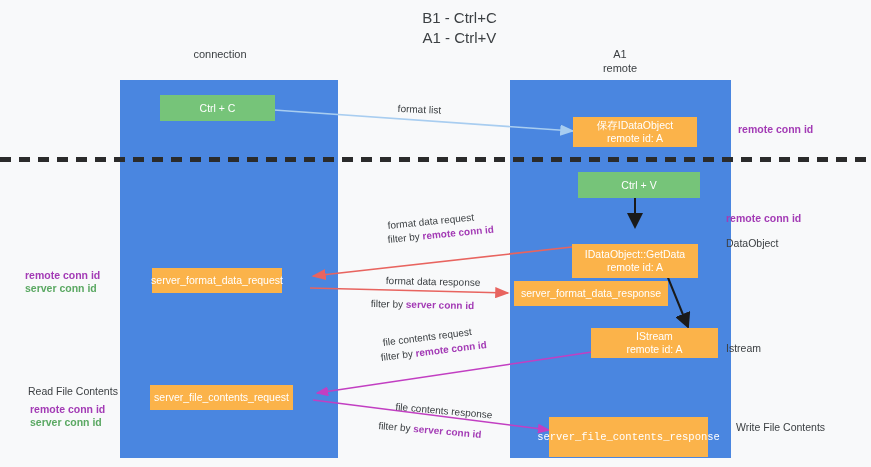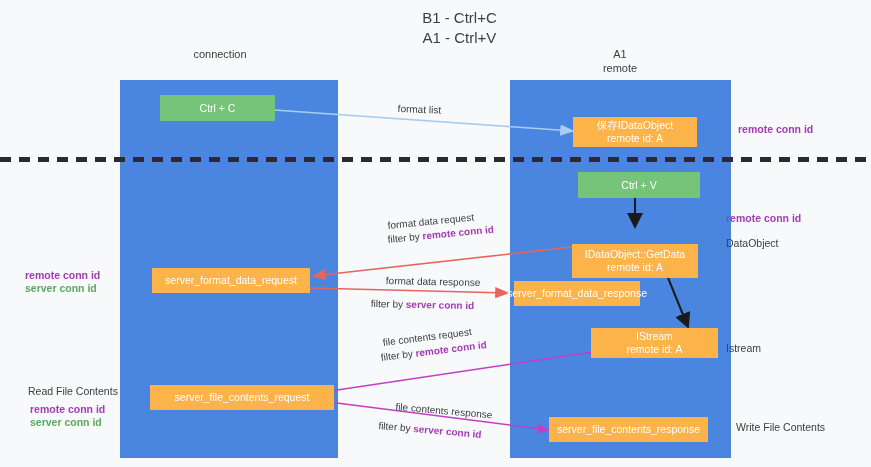--- a/index.html
+++ b/index.html
@@ -100,52 +100,52 @@
 
     <line x1="313" y1="400" x2="549" y2="430" stroke="#c23fc2" stroke-width="1.4" marker-end="url(#ah-pink)"></line>
   </svg>
 
   <div class="dashline"></div>
 
   <div class="node green" style="left:160px;top:95px;width:115px;height:26px;">
     <span>Ctrl + C</span>
   </div>
 
-  <div class="node orange" style="left:152px;top:268px;width:158px;height:25px;align-items:center;">
+  <div class="node orange" style="left:152px;top:268px;width:130px;height:25px;align-items:center;">
     <span>server_format_data_request</span>
   </div>
 
-  <div class="node orange" style="left:150px;top:385px;width:184px;height:25px;">
+  <div class="node orange" style="left:150px;top:385px;width:143px;height:25px;">
     <span>server_file_contents_request</span>
   </div>
 
   <div class="node orange" style="left:573px;top:117px;width:124px;height:30px;">
     <span>保存IDataObject</span>
     <span>remote id: A</span>
   </div>
 
   <div class="node green" style="left:578px;top:172px;width:122px;height:26px;">
     <span>Ctrl + V</span>
   </div>
 
   <div class="node orange" style="left:572px;top:228px;width:126px;height:34px;margin-top:16px;">
     <span>IDataObject::GetData</span>
     <span>remote id: A</span>
   </div>
 
-  <div class="node orange" style="left:514px;top:281px;width:126px;height:25px;">
+  <div class="node orange" style="left:514px;top:281px;width:154px;height:25px;">
     <span>server_format_data_response</span>
   </div>
 
   <div class="node orange" style="left:591px;top:328px;width:127px;height:30px;">
     <span>IStream</span>
     <span>remote id: A</span>
   </div>
 
-  <div class="node orange" style="left:549px;top:417px;width:159px;height:25px;">
+  <div class="node orange" style="left:549px;top:417px;width:159px;height:40px;font-family:Liberation Mono, monospace;">
     <span>server_file_contents_response</span>
   </div>
 
   <div class="edgetext" style="left:398px;top:102px;transform:rotate(2.2deg);">format list</div>
 
   <div class="edgetext" style="left:387px;top:219px;transform:rotate(-5.6deg);">format data request</div>
   <div class="edgetext" style="left:387px;top:233px;transform:rotate(-5.6deg);">
     <span>filter by </span><span class="p">remote conn id</span>
   </div>
 

